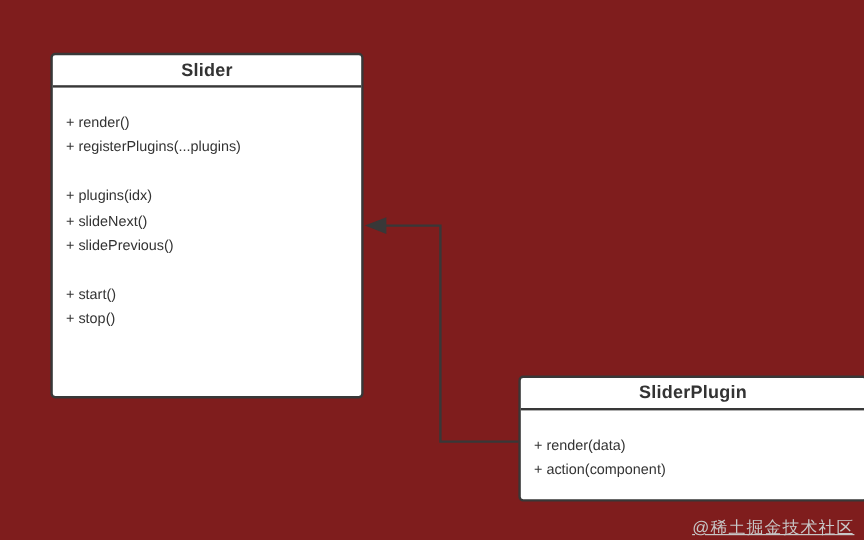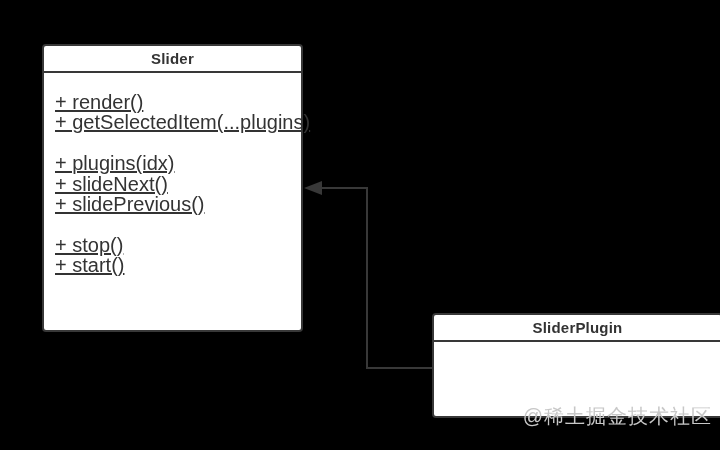--- a/index.html
+++ b/index.html
@@ -4,21 +4,21 @@
 <style>
   html, body {
     margin: 0;
     padding: 0;
     background: #ffffff;
   }
   .canvas {
     position: relative;
     width: 720px;
     height: 450px;
-    background: #000000;
+    background: #7f1d1d;
     font-family: "Liberation Sans", "DejaVu Sans", sans-serif;
     color: #333333;
     overflow: hidden;
   }
   .uml-class {
     position: absolute;
     background: #ffffff;
     border: 2px solid #383838;
     border-radius: 4px;
     box-sizing: border-box;
@@ -29,25 +29,24 @@
     text-align: center;
     line-height: 25px;
     height: 25px;
     border-bottom: 2px solid #383838;
     letter-spacing: 0.2px;
   }
   .uml-class .uml-body {
     padding: 19px 8px 0 11px;
   }
   .uml-class .m {
-    font-size: 20px;
+    font-size: 12px;
     line-height: 20.4px;
     height: 20.4px;
     white-space: nowrap;
-    text-decoration: underline;
   }
   .uml-class .blank {
     height: 20.4px;
   }
   #class-slider {
     left: 42px;
     top: 44px;
     width: 261px;
     height: 288px;
   }
@@ -59,50 +58,55 @@
   }
   .connector {
     position: absolute;
     left: 0;
     top: 0;
     pointer-events: none;
   }
   .watermark {
     position: absolute;
     right: 8px;
-    bottom: 20px;
-    font-size: 20px;
+    bottom: 1px;
+    font-size: 14px;
     color: #c7c7c7;
     letter-spacing: 1px;
+    text-decoration: underline;
   }
 </style>
 </head>
 <body>
 
 <div class="canvas">
 
   <svg class="connector" width="720" height="450" viewBox="0 0 720 450">
     <polyline points="432,368 367,368 367,188 309,188" fill="none" stroke="#383838" stroke-width="2"></polyline>
     <path d="M 304 188 L 322 181 L 322 195 Z" fill="#383838"></path>
   </svg>
 
   <div class="uml-class" id="class-slider">
     <div class="uml-title">Slider</div>
     <div class="uml-body">
       <div class="m">+ render()</div>
-      <div class="m">+ getSelectedItem(...plugins)</div>
+      <div class="m">+ registerPlugins(...plugins)</div>
       <div class="blank"></div>
       <div class="m">+ plugins(idx)</div>
       <div class="m">+ slideNext()</div>
       <div class="m">+ slidePrevious()</div>
       <div class="blank"></div>
+      <div class="m">+ start()</div>
       <div class="m">+ stop()</div>
-      <div class="m">+ start()</div>
     </div>
   </div>
 
   <div class="uml-class" id="class-plugin">
     <div class="uml-title">SliderPlugin</div>
+    <div class="uml-body">
+      <div class="m">+ render(data)</div>
+      <div class="m">+ action(component)</div>
+    </div>
   </div>
 
   <div class="watermark">@稀土掘金技术社区</div>
 
 </div>
 
 </body></html>

